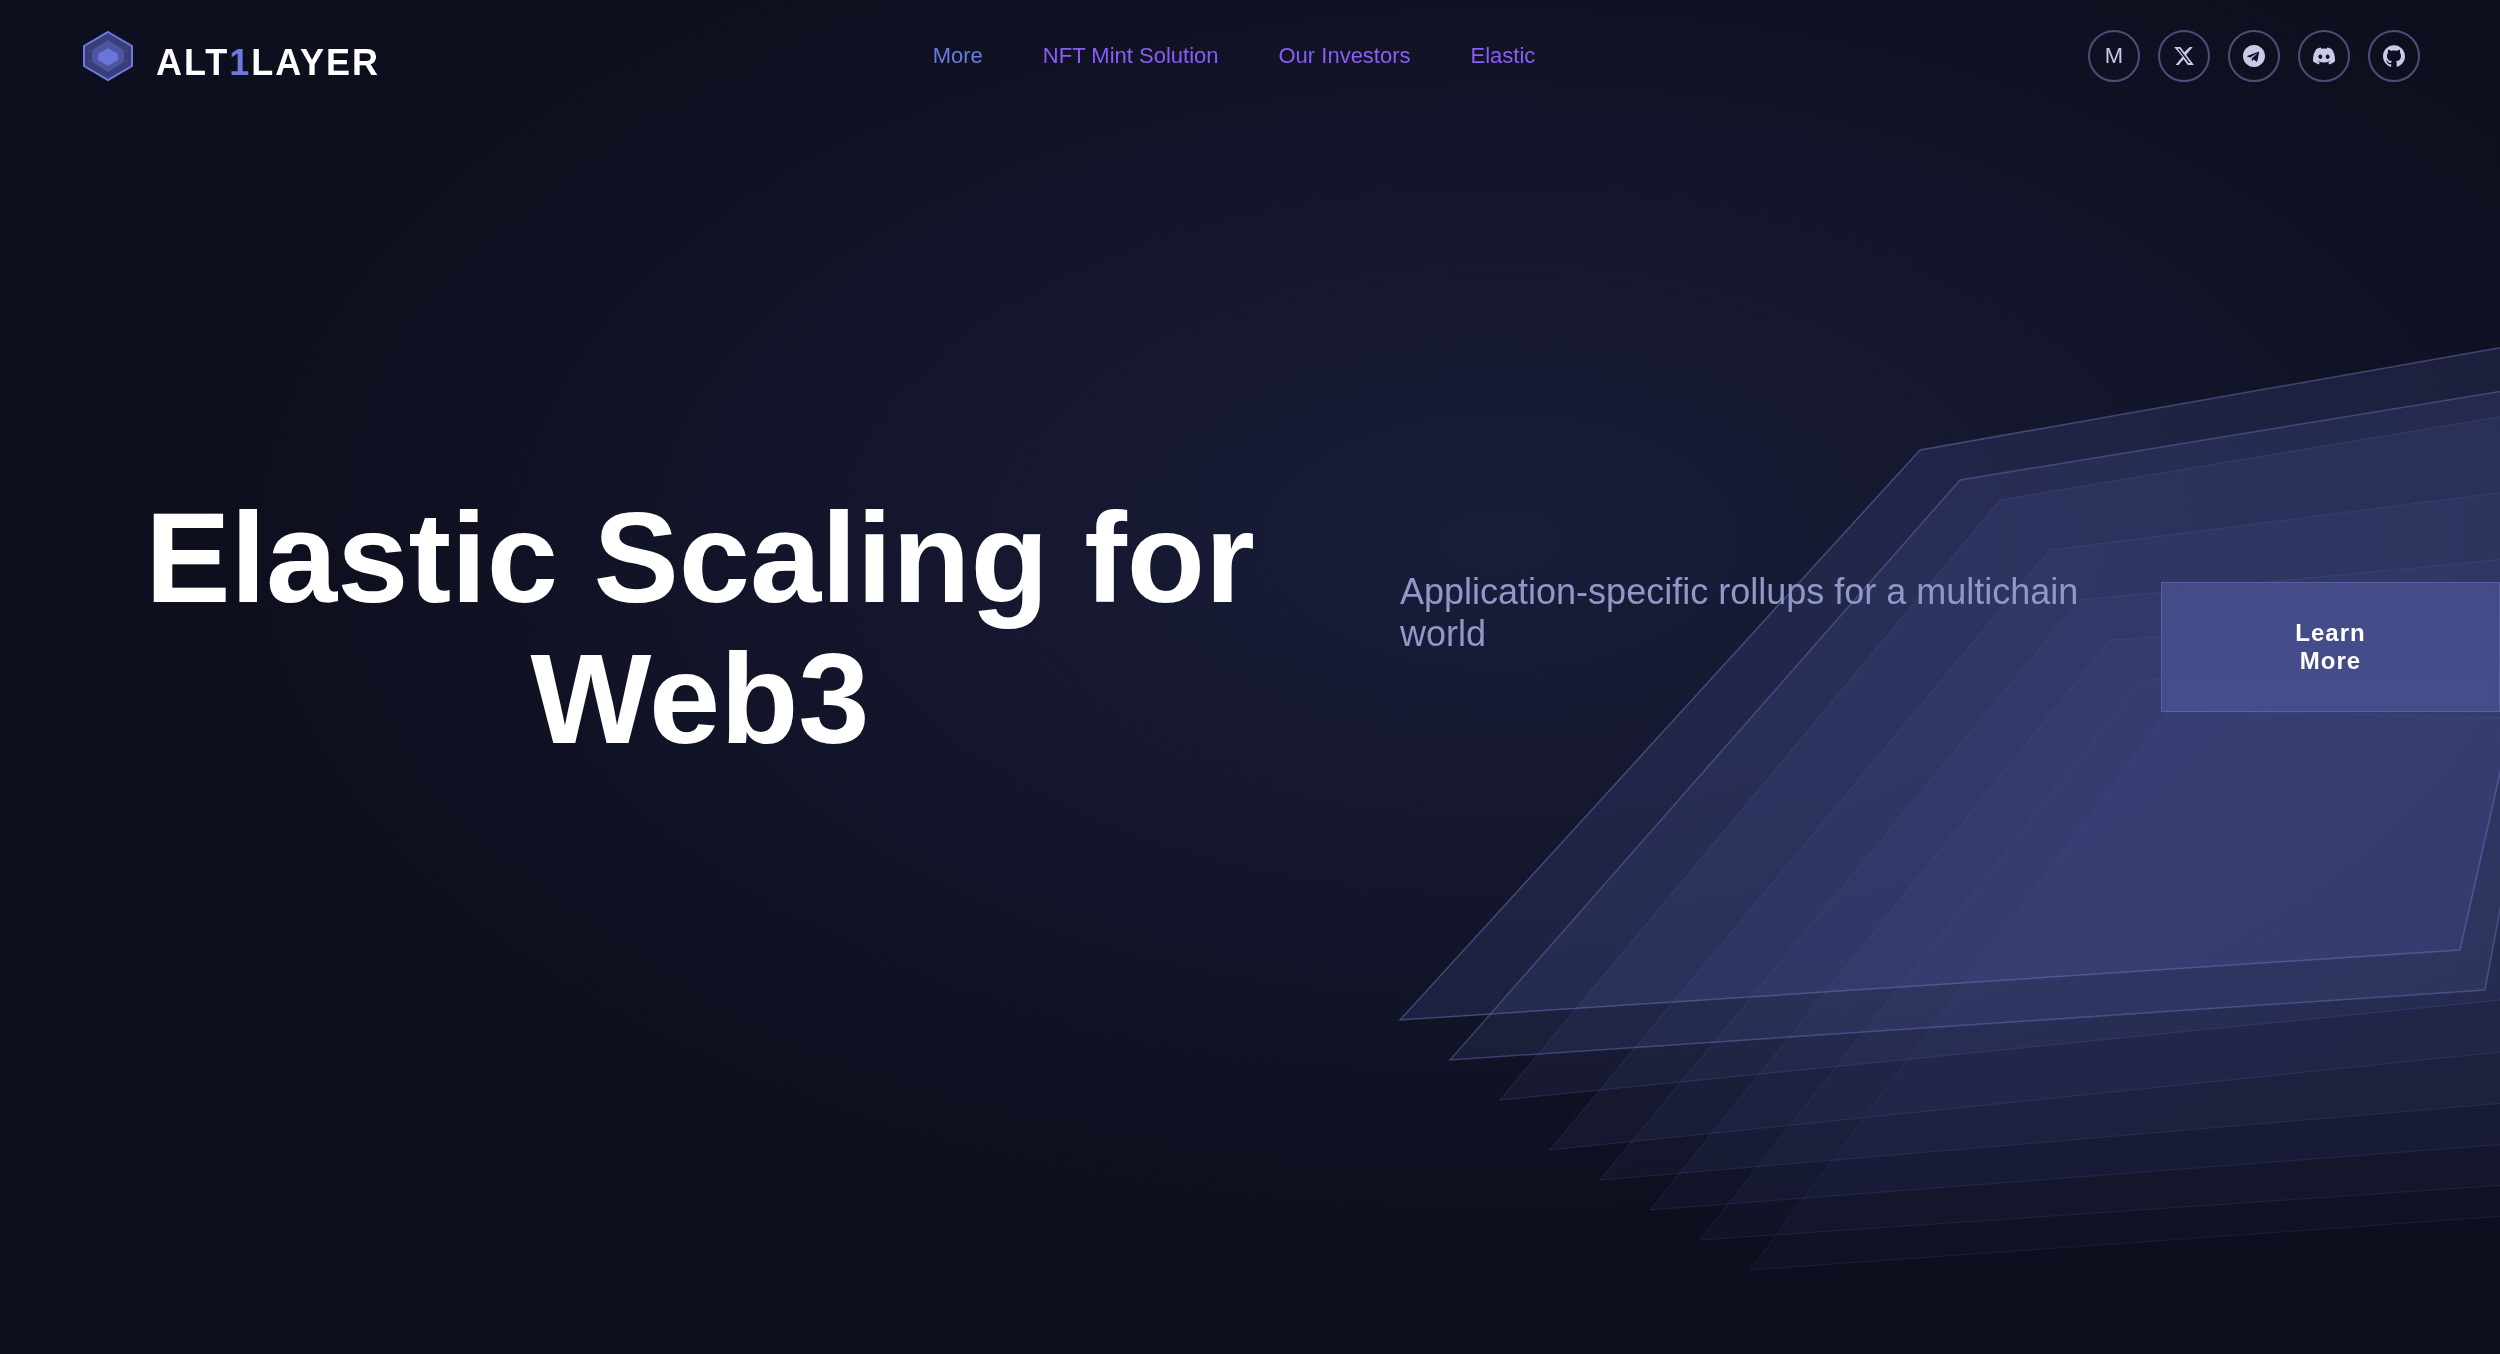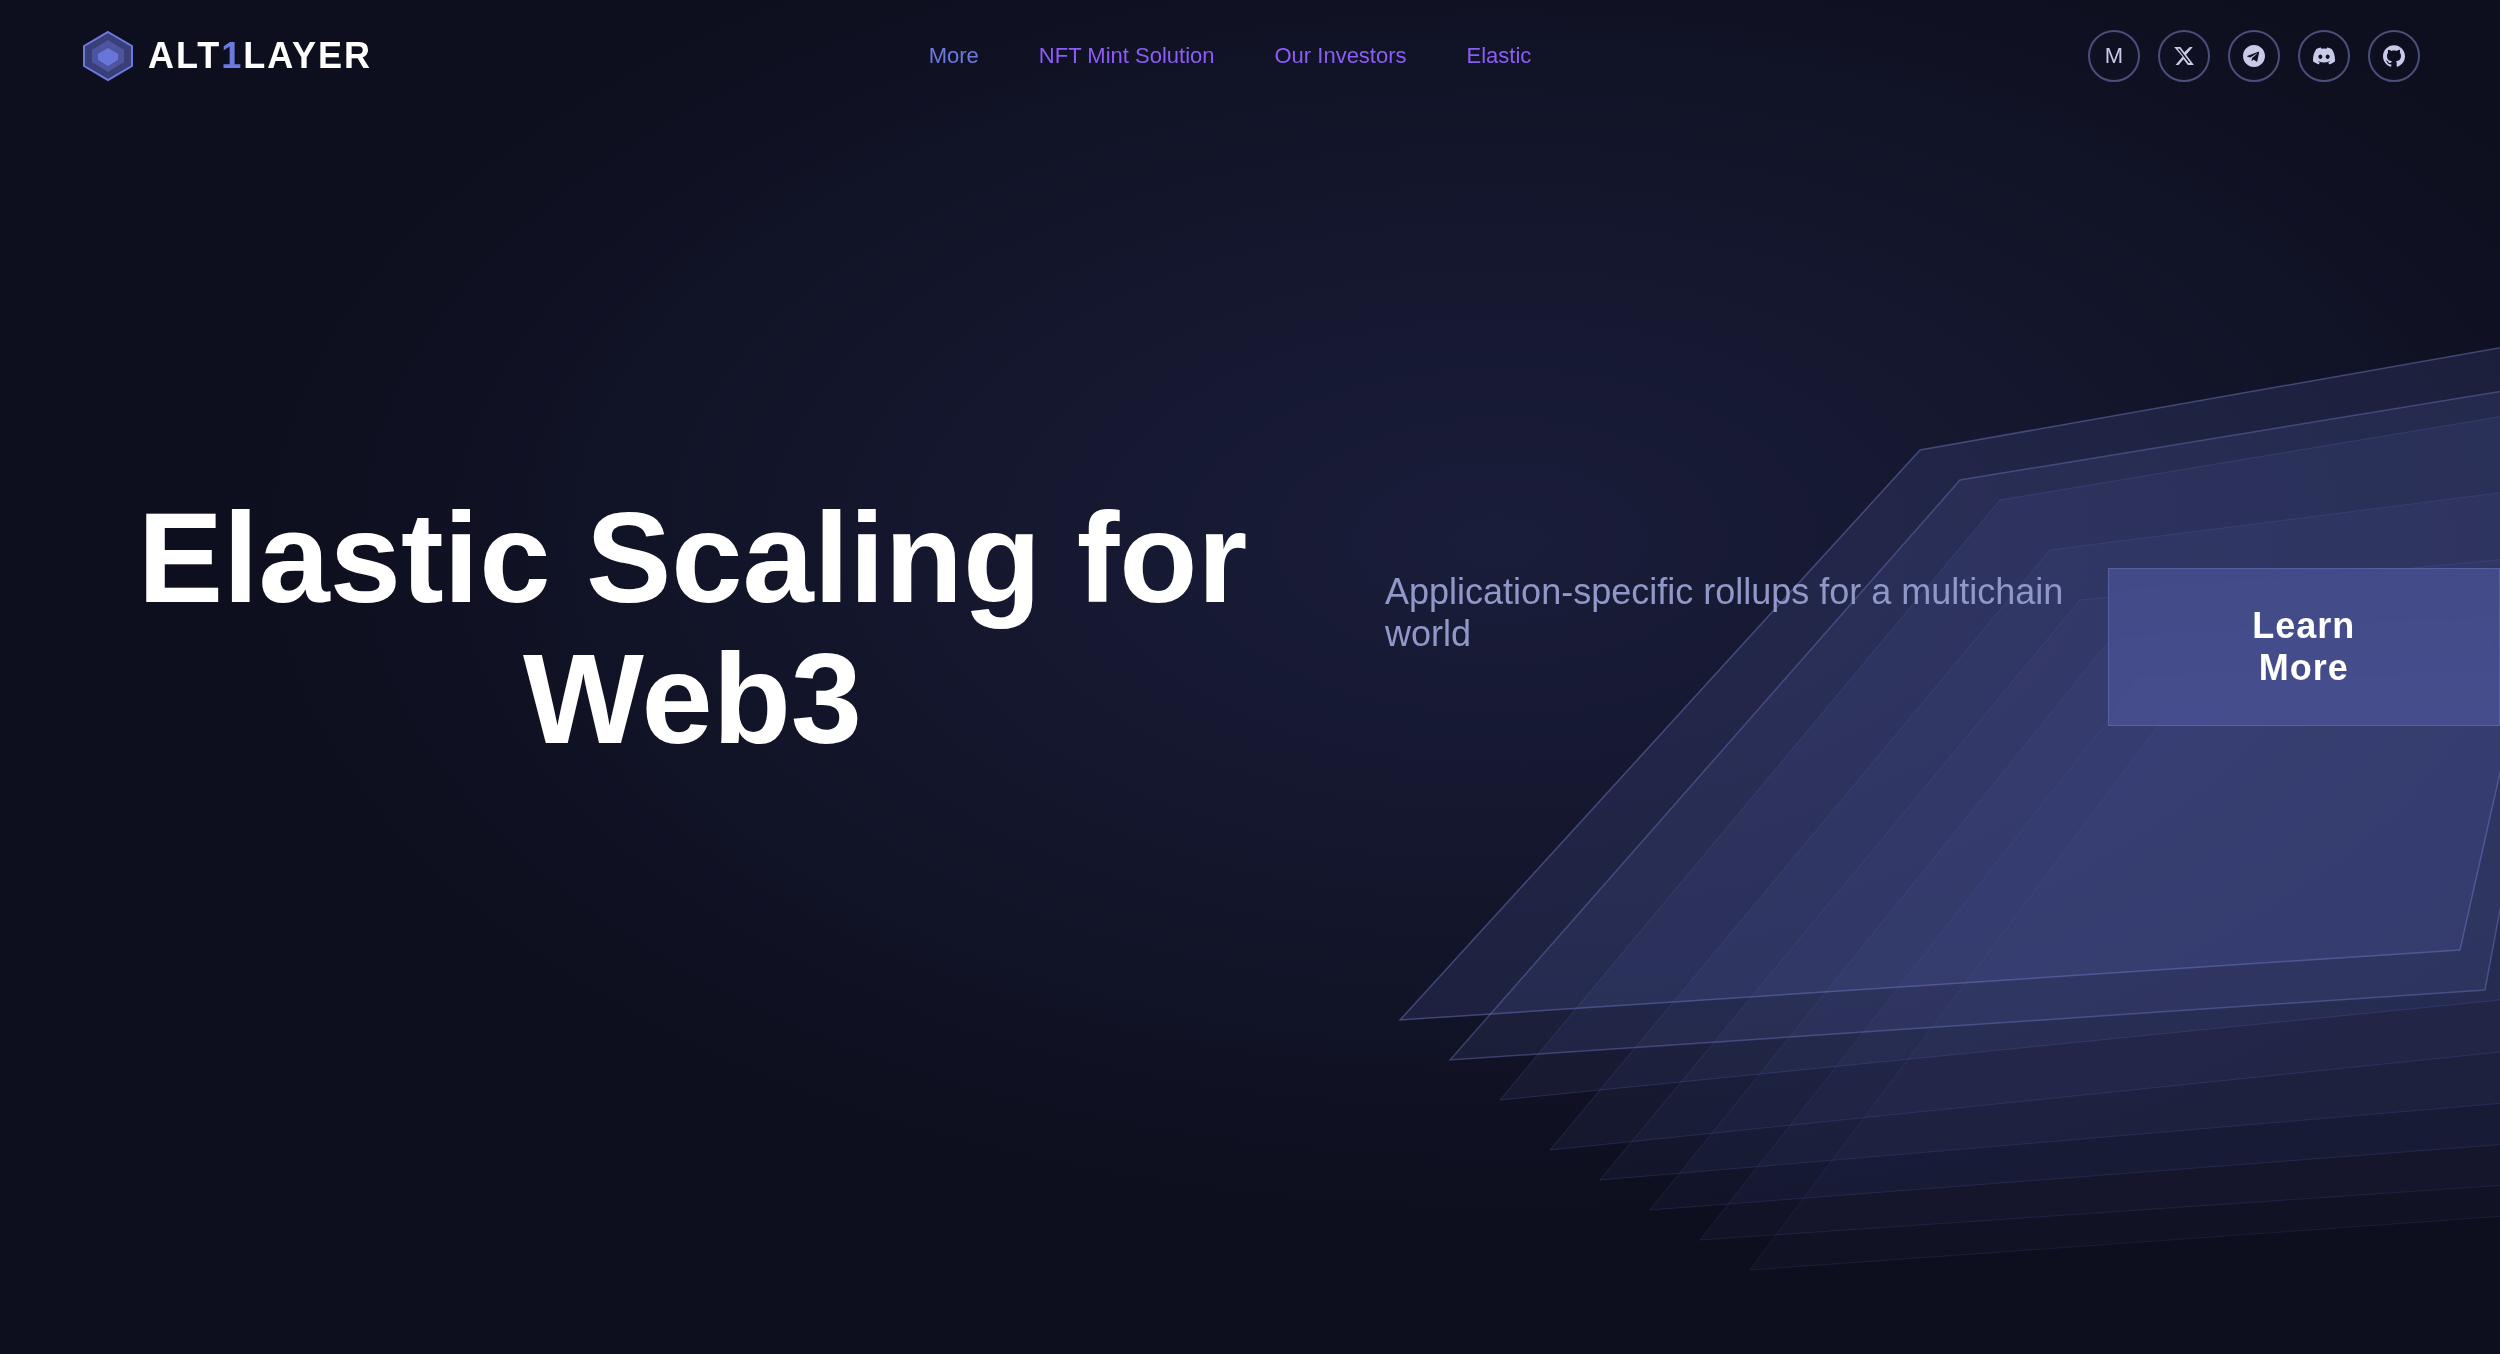--- a/index.html
+++ b/index.html
@@ -51,22 +51,22 @@
       width: 100%;
       display: flex;
       align-items: center;
       justify-content: space-between;
       padding: 28px 80px;
       z-index: 10;
     }
 
     .logo-container {
       display: flex;
-      align-items: center;
-      gap: 12px;
+      align-items: flex-end;
+      gap: 20px;
     }
 
     .logo-icon {
       width: 56px;
       height: 56px;
     }
 
     .logo-text {
       font-size: 36px;
       font-weight: 900;
@@ -152,21 +152,21 @@
       text-align: left;
       margin-bottom: 80px;
       font-weight: 400;
       margin-top: 12px;
     }
 
     .learn-more-btn {
       background: rgba(80, 88, 160, 0.6);
       border: 1px solid rgba(120, 130, 200, 0.4);
       color: #ffffff;
-      font-size: 36px;
+      font-size: 24px;
       font-weight: 600;
       padding: 36px 100px;
       cursor: pointer;
       letter-spacing: 1px;
       backdrop-filter: blur(4px);
     }
   </style>
 </head>
 <body>
 

